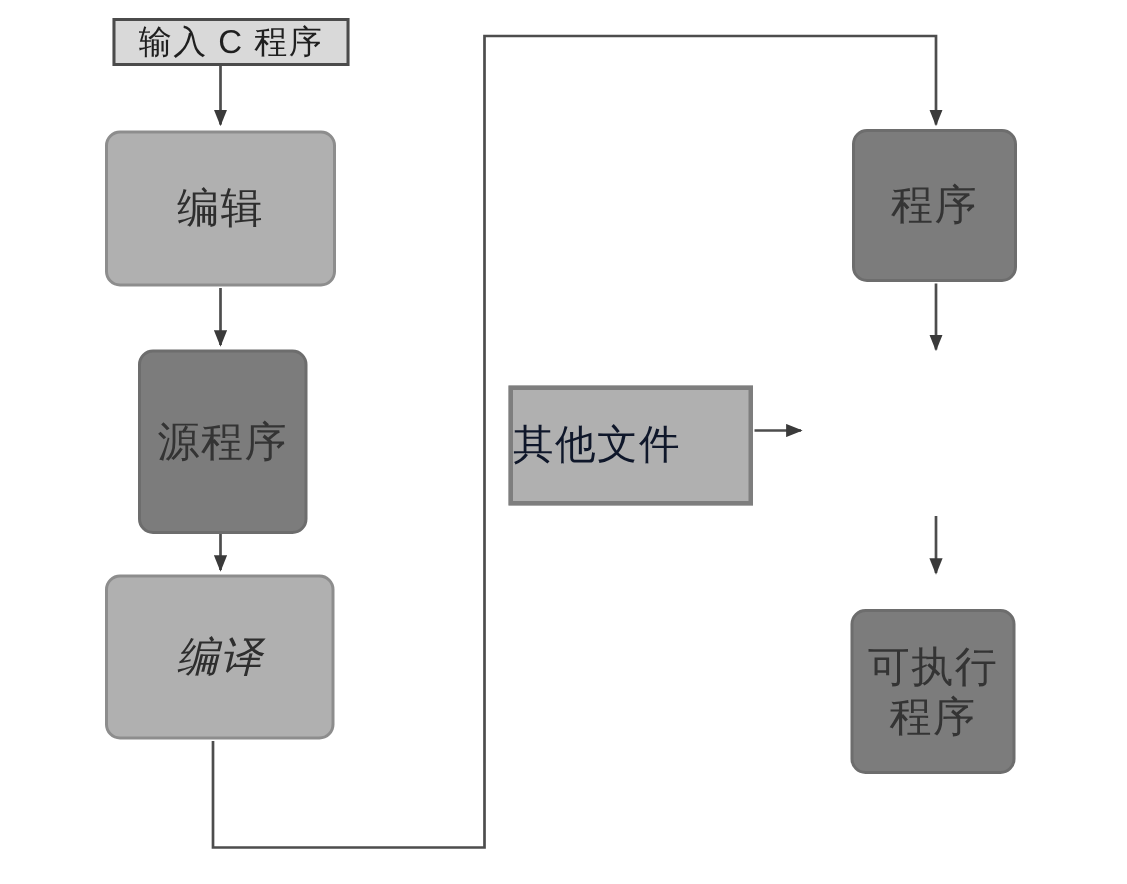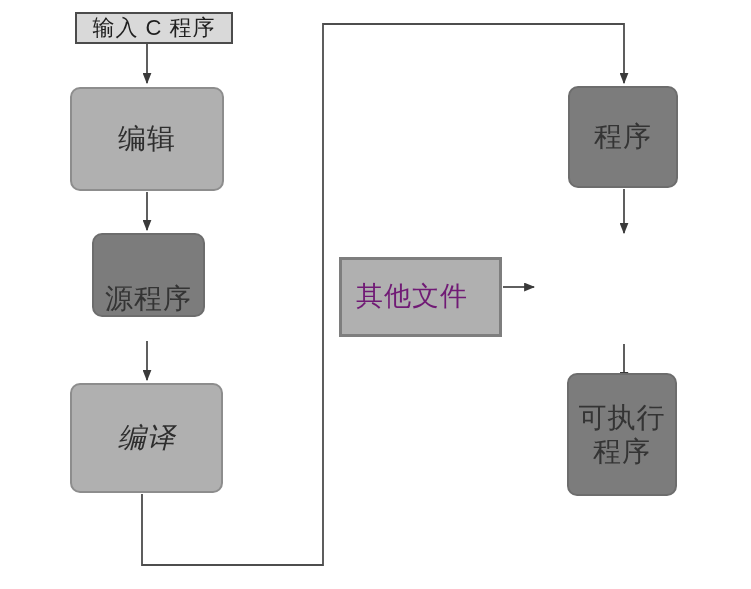--- a/index.html
+++ b/index.html
@@ -49,36 +49,36 @@
     background: #d9d9d9;
     border: 2px solid #4b4b4b;
     font-size: 22px;
     color: #1f1f1f;
   }
   .other-box {
     background: #b0b0b0;
     border: 3px solid #7e7e7e;
     justify-content: flex-start;
     text-align: left;
-    padding-left: 14px;
+    padding-left: 0;
     font-size: 27px;
     line-height: 1.25;
-    color: #701a75;
+    color: #0f172a;
   }
   .two-line span { display: block; }
 
   
   #node-input      { left: 75px;  top: 12px;  width: 158px; height: 32px; }
   #node-edit       { left: 70px;  top: 87px;  width: 154px; height: 104px; }
-  #node-source     { left: 92px;  top: 233px; width: 113px; height: 84px; align-items: flex-end; }
+  #node-source     { left: 92px;  top: 233px; width: 113px; height: 123px; }
   #node-compile    { left: 70px;  top: 383px; width: 153px; height: 110px; font-style: italic; }
   #node-target     { left: 568px; top: 86px;  width: 110px; height: 102px; }
   #node-other      { left: 339px; top: 257px; width: 163px; height: 80px;  }
   #node-linker     { left: 539px; top: 236px; width: 155px; height: 107px; }
-  #node-executable { left: 567px; top: 373px; width: 110px; height: 123px; }
+  #node-executable { left: 567px; top: 406px; width: 110px; height: 110px; }
 </style>
 </head>
 <body>
 
 <div class="canvas">
 
   <svg class="connectors" viewBox="0 0 751 589" xmlns="http://www.w3.org/2000/svg">
     <defs>
       <marker id="arrow" viewBox="0 0 10 8" refX="9" refY="4" markerWidth="11" markerHeight="9" orient="auto" markerUnits="userSpaceOnUse">
         <path d="M0,0 L10,4 L0,8 Z" fill="#3a3a3a"></path>

